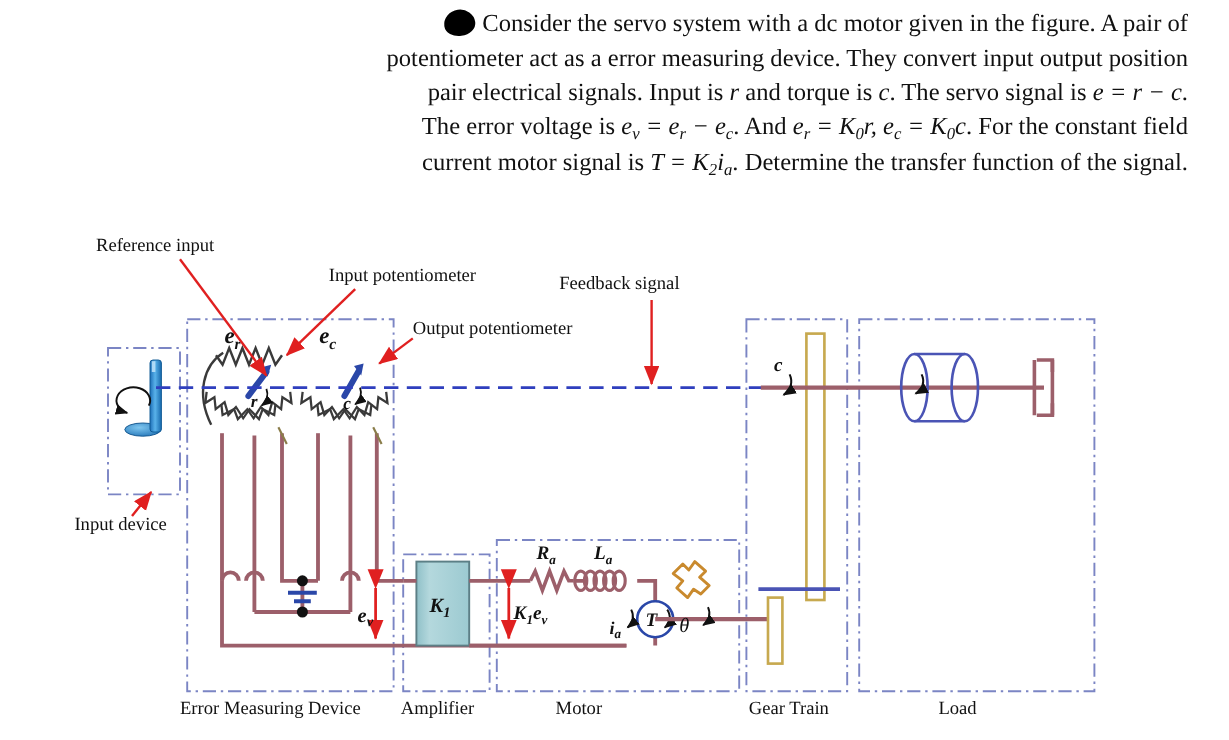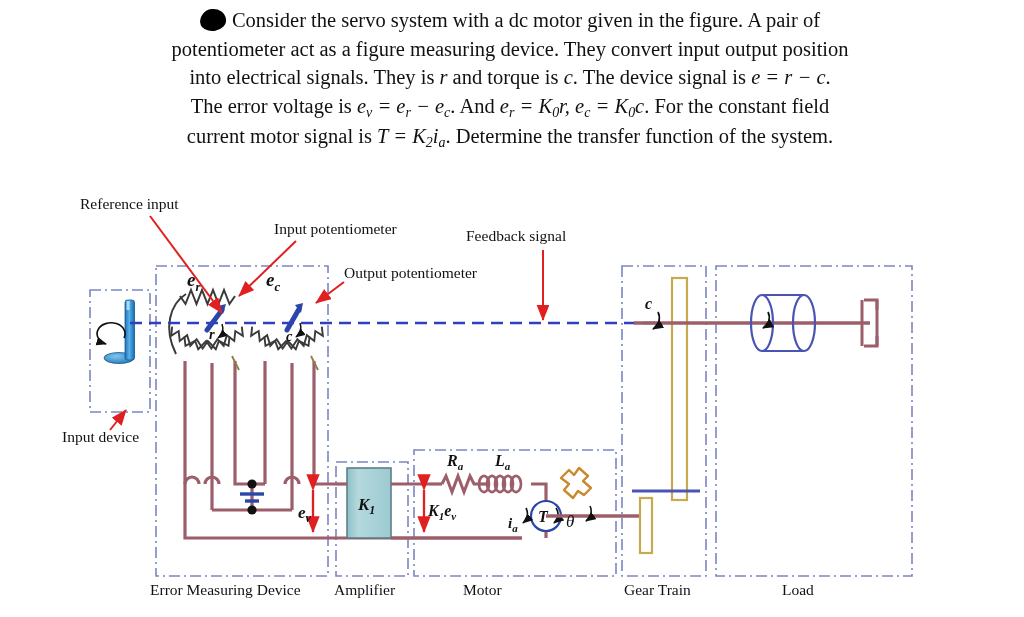--- a/index.html
+++ b/index.html
@@ -1,37 +1,37 @@
 <!DOCTYPE html>
 <html><head>
 <meta charset="utf-8">
 <style>
   html,body{margin:0;padding:0;background:#ffffff;}
   body{width:1024px;height:617px;position:relative;overflow:hidden;
        font-family:"Liberation Serif","DejaVu Serif",serif;color:#000;}
   .problem-text{position:absolute;left:30px;top:6px;width:960px;
-       font-size:20.5px;line-height:1.40;text-align:center;color:#111;}
+       font-size:20.5px;line-height:1.40;text-align:right;color:#111;}
   .bullet{display:inline-block;width:26px;height:22px;background:#000;
        border-radius:50% 50% 50% 50%/55% 55% 45% 45%;vertical-align:-4px;
        margin-right:6px;transform:rotate(-8deg);}
   i.m{font-style:italic;}
   sub{font-size:0.68em;vertical-align:-0.28em;}
   .fig{position:absolute;left:0;top:178px;width:1024px;height:439px;}
   svg{display:block;}
   .lbl{font-family:"Liberation Serif","DejaVu Serif",serif;}
 </style>
 </head>
 <body>
 
 <div class="problem-text">
   <span class="bullet"></span><span>Consider the servo system with a dc motor given in the figure. A pair of</span><br>
-  <span>potentiometer act as a figure measuring device. They convert input output position</span><br>
-  <span>into electrical signals. They is </span><i class="m">r</i><span> and torque is </span><i class="m">c</i><span>. The device signal is </span><i class="m">e = r − c</i><span>.</span><br>
+  <span>potentiometer act as a error measuring device. They convert input output position</span><br>
+  <span>pair electrical signals. Input is </span><i class="m">r</i><span> and torque is </span><i class="m">c</i><span>. The servo signal is </span><i class="m">e = r − c</i><span>.</span><br>
   <span>The error voltage is </span><i class="m">e</i><i class="m"><sub>v</sub></i><i class="m"> = e</i><i class="m"><sub>r</sub></i><i class="m"> − e</i><i class="m"><sub>c</sub></i><span>. And </span><i class="m">e</i><i class="m"><sub>r</sub></i><i class="m"> = K</i><i class="m"><sub>0</sub></i><i class="m">r, e</i><i class="m"><sub>c</sub></i><i class="m"> = K</i><i class="m"><sub>0</sub></i><i class="m">c</i><span>. For the constant field</span><br>
-  <span>current motor signal is </span><i class="m">T</i><i class="m"> = K</i><i class="m"><sub>2</sub></i><i class="m">i</i><i class="m"><sub>a</sub></i><span>. Determine the transfer function of the system.</span>
+  <span>current motor signal is </span><i class="m">T</i><i class="m"> = K</i><i class="m"><sub>2</sub></i><i class="m">i</i><i class="m"><sub>a</sub></i><span>. Determine the transfer function of the signal.</span>
 </div>
 
 <div class="fig">
 <svg width="1024" height="439" viewBox="0 0 1024 439" xmlns="http://www.w3.org/2000/svg">
   <defs>
     <marker id="ar-red" markerWidth="9" markerHeight="9" refX="7.5" refY="3.2" orient="auto">
       <path d="M0,0 L8,3.2 L0,6.4 z" fill="#e02020"></path>
     </marker>
     <marker id="ar-red-s" markerWidth="8" markerHeight="8" refX="6.8" refY="2.9" orient="auto">
       <path d="M0,0 L7.2,2.9 L0,5.8 z" fill="#e02020"></path>

